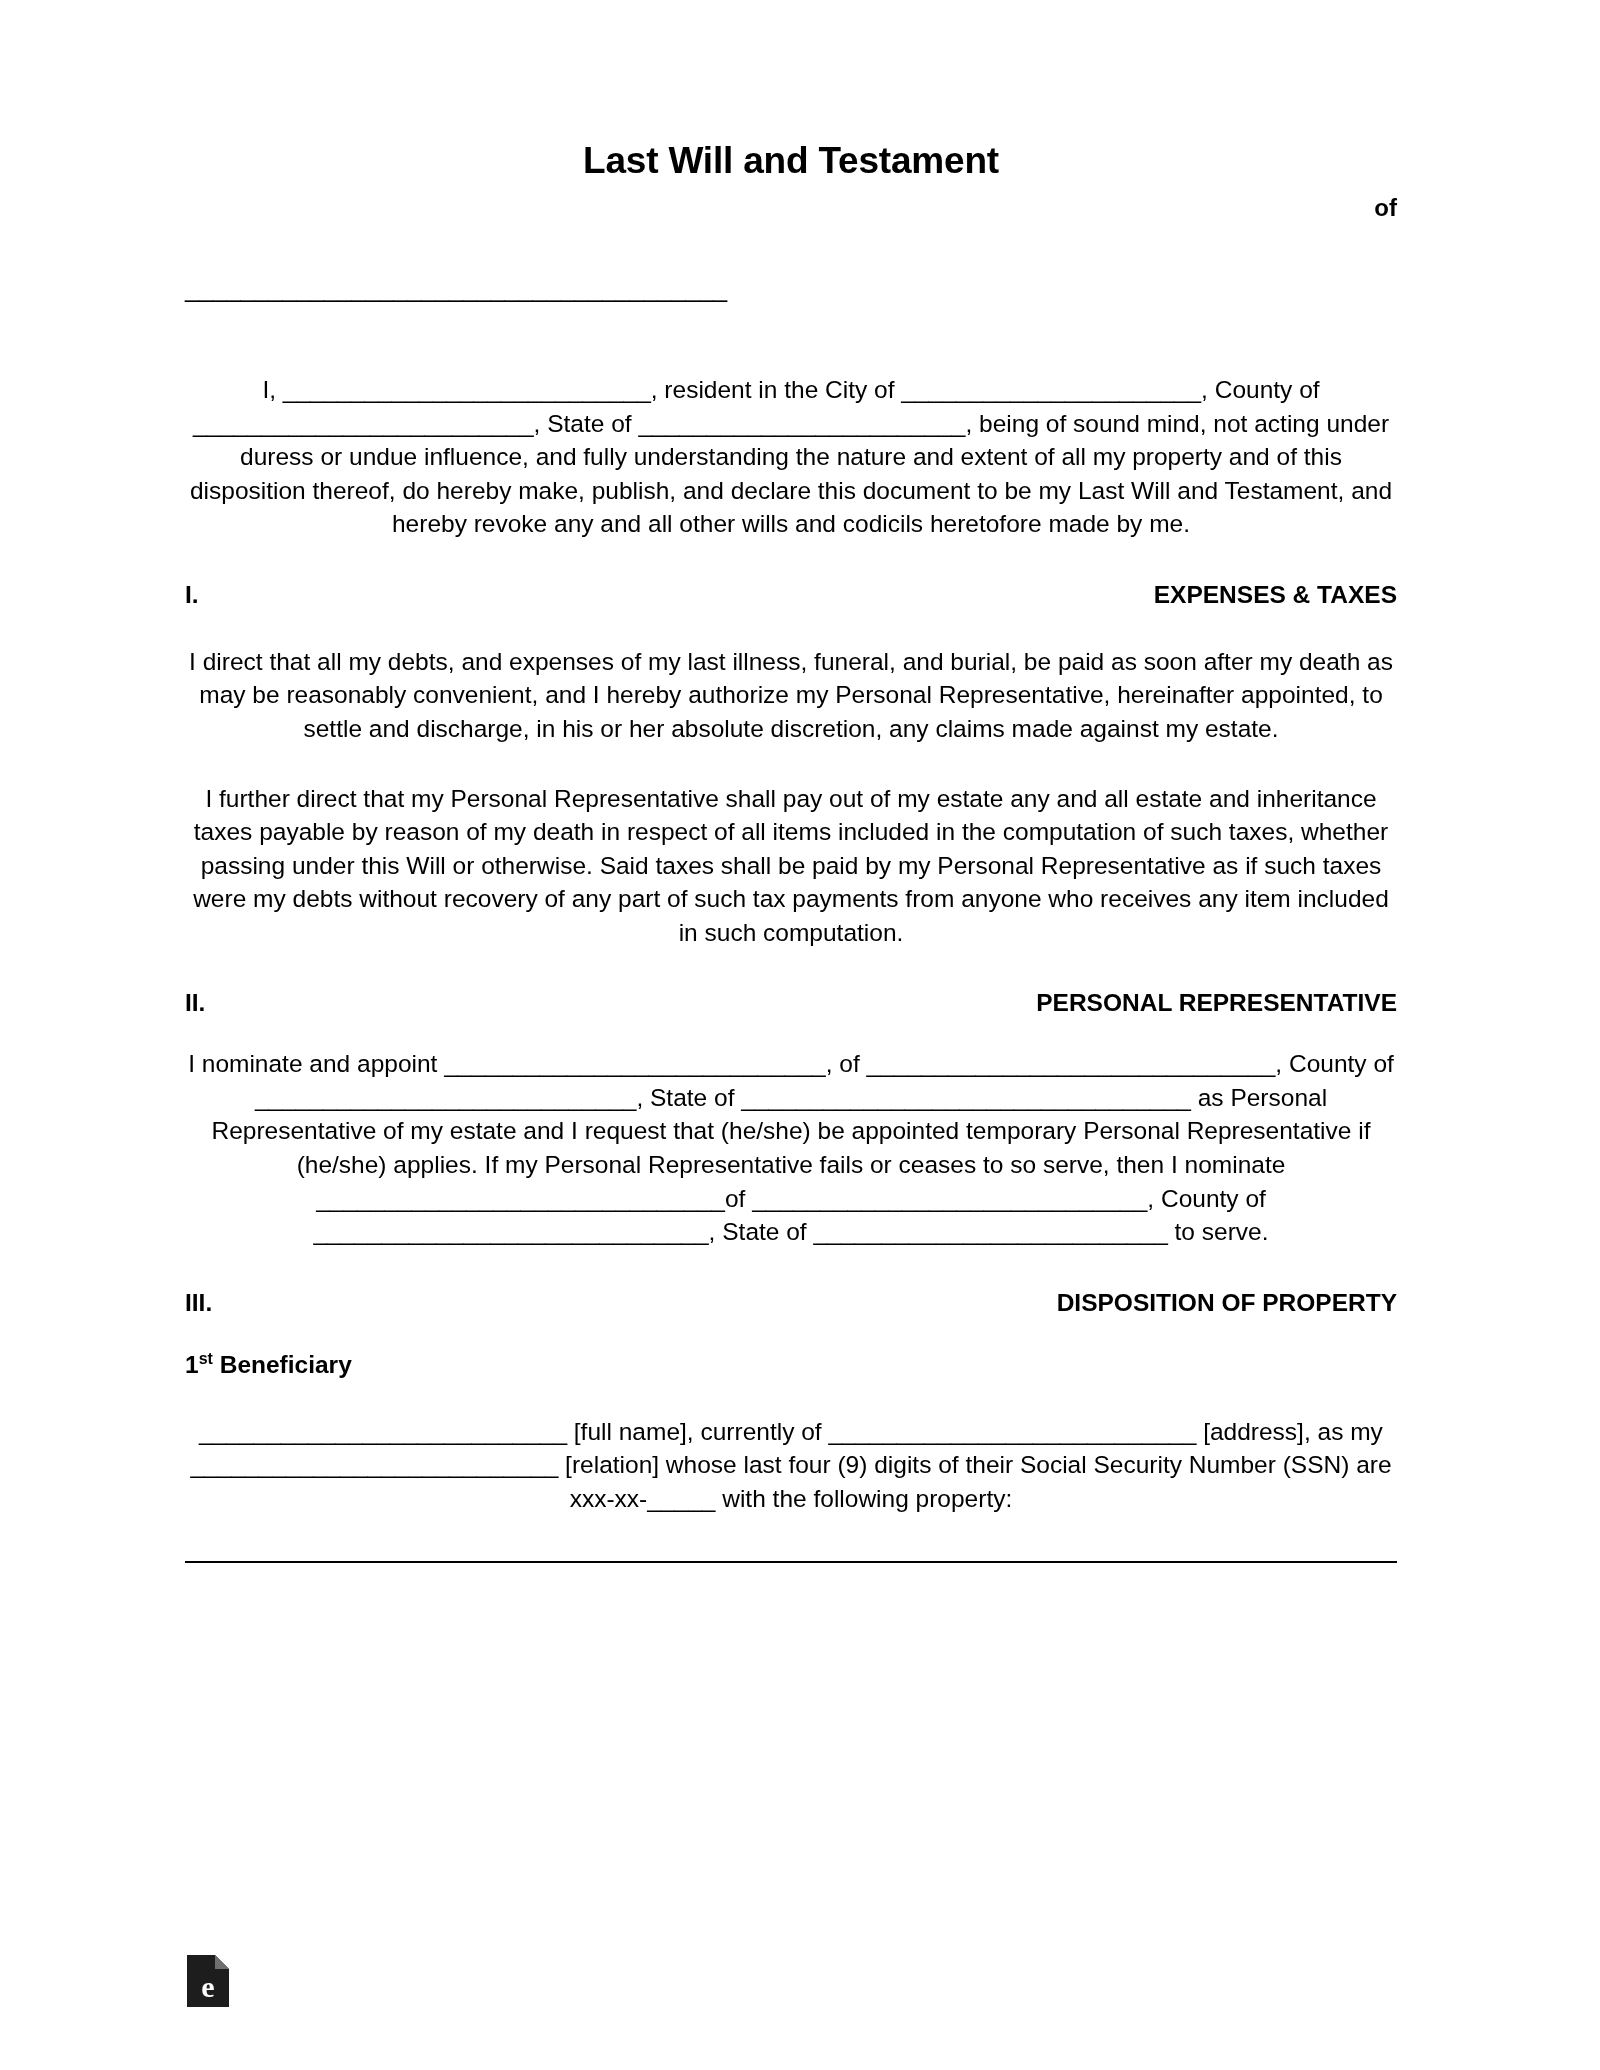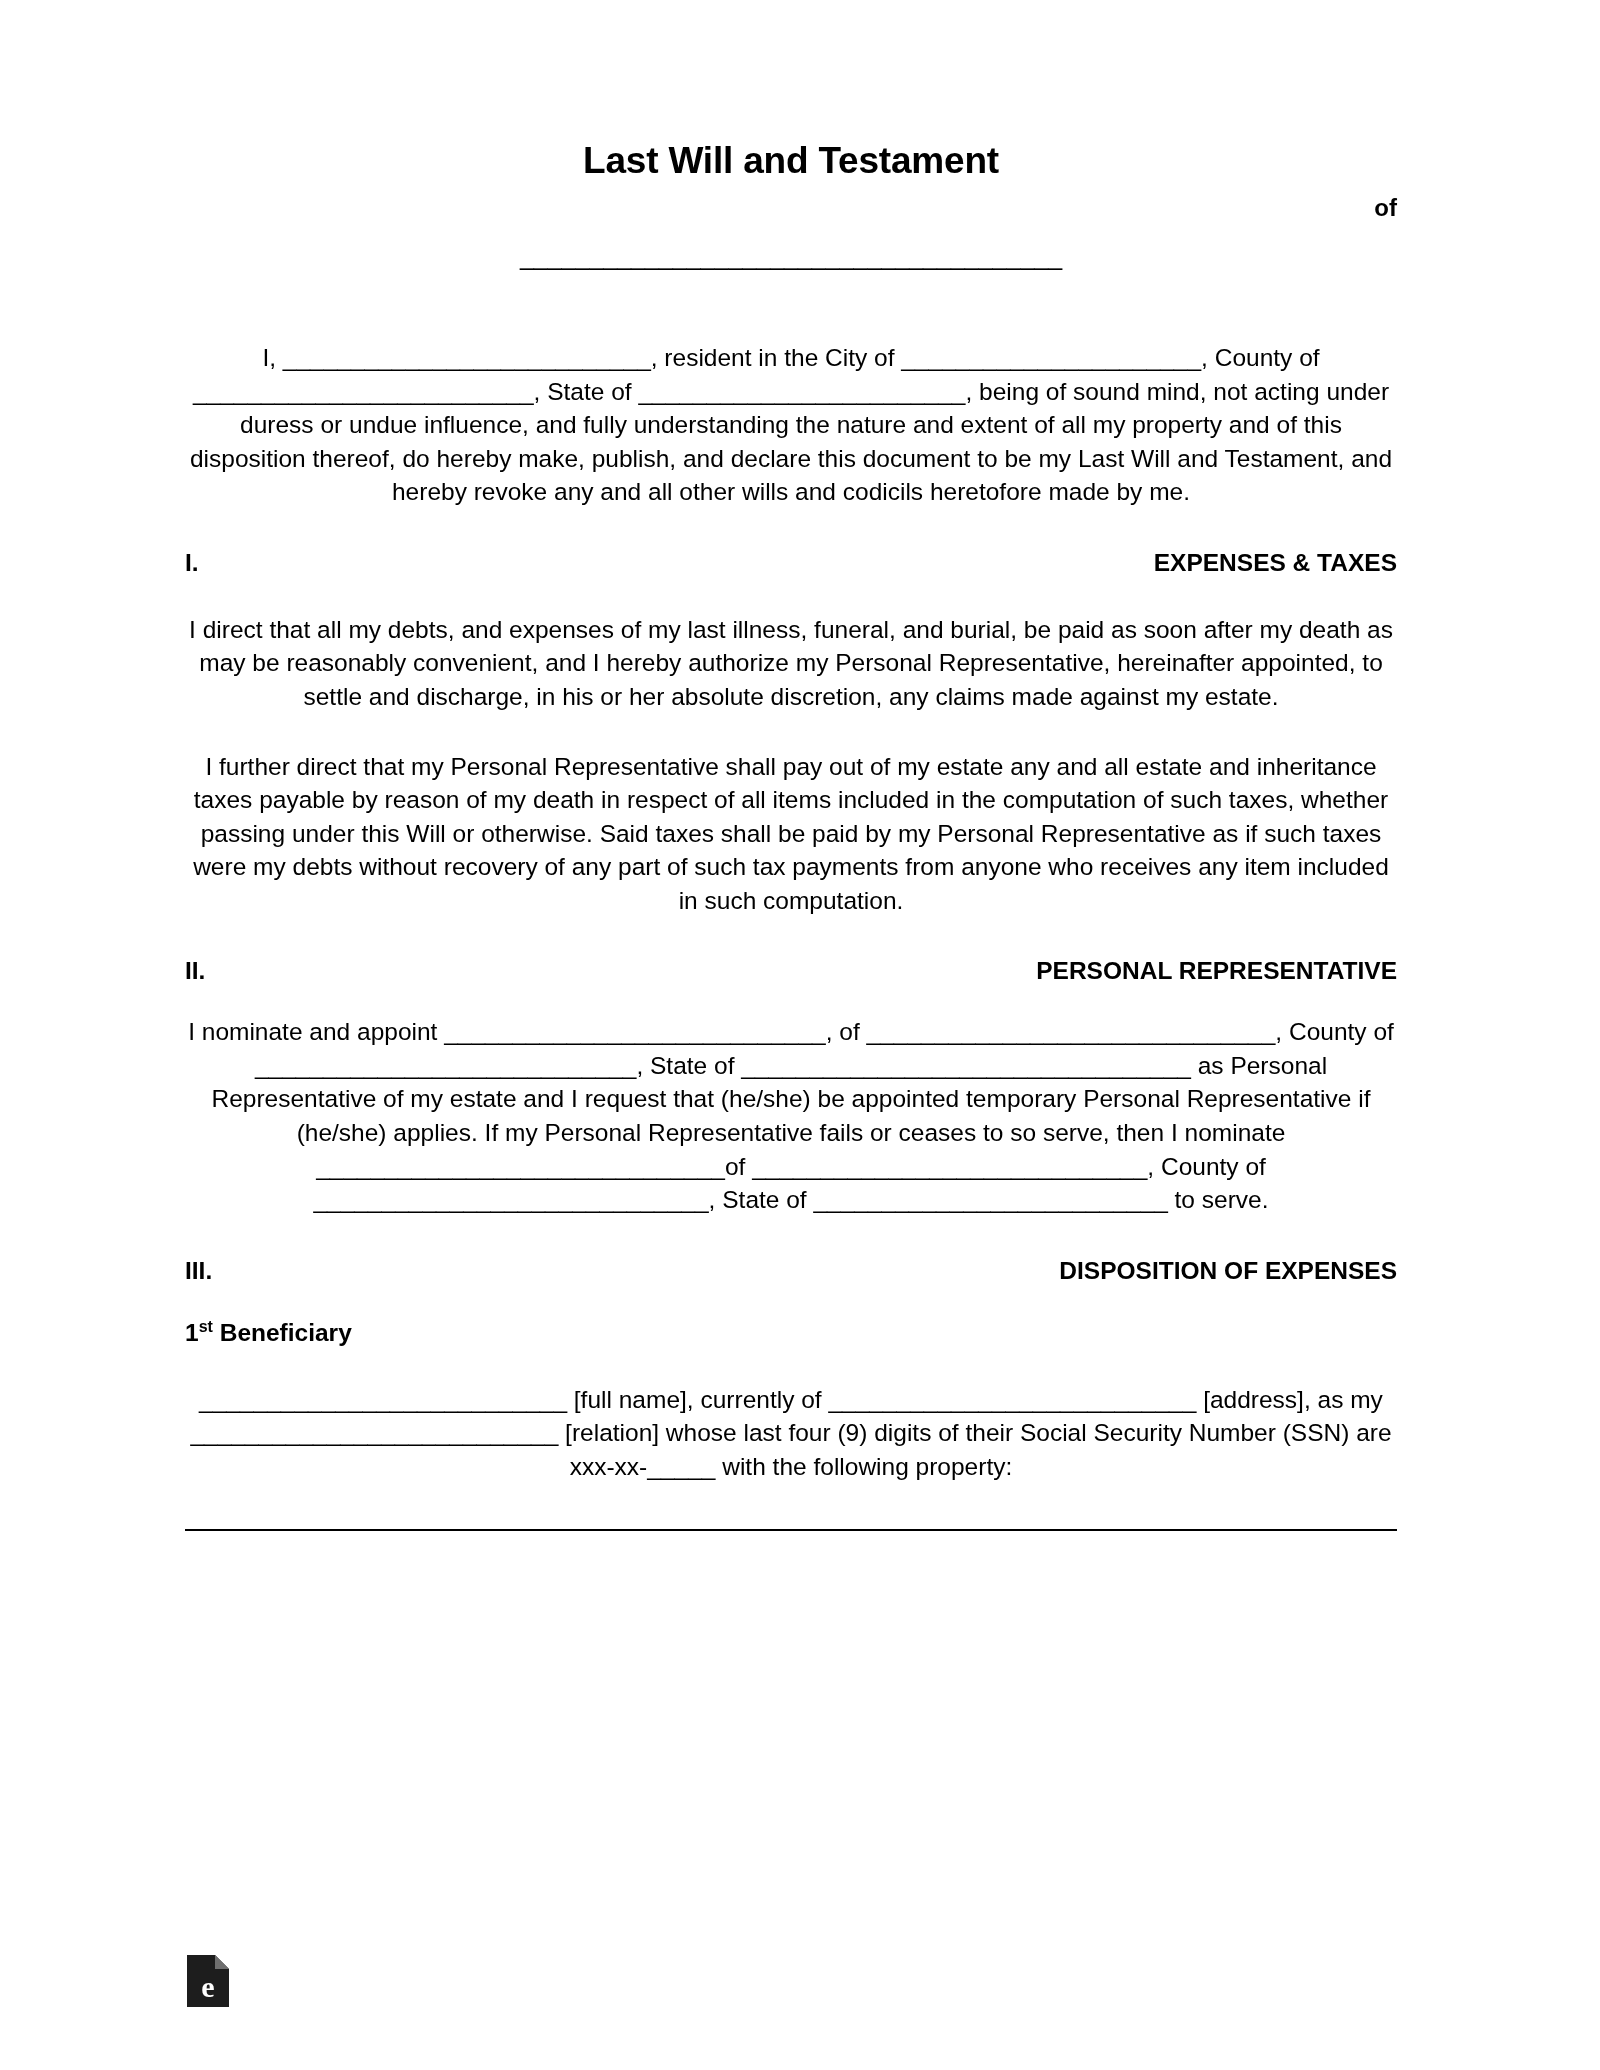--- a/index.html
+++ b/index.html
@@ -36,22 +36,22 @@
     margin-top: 140px;
     letter-spacing: -0.2px;
   }
   .doc-subtitle {
     text-align: right;
     font-size: 24px;
     font-weight: bold;
     margin-top: 12px;
   }
   .name-line-wrap {
-    text-align: center;
-    margin-top: 20px;
+    text-align: left;
+    margin-top: 52px;
   }
   .name-line {
     display: inline-block;
     font-size: 25px;
     letter-spacing: 0px;
     color: #000;
   }
   .body-text {
     font-size: 24.5px;
     line-height: 1.37;
@@ -128,21 +128,21 @@
     <p class="body-text para">I further direct that my Personal Representative shall pay out of my estate any and all estate and inheritance taxes payable by reason of my death in respect of all items included in the computation of such taxes, whether passing under this Will or otherwise. Said taxes shall be paid by my Personal Representative as if such taxes were my debts without recovery of any part of such tax payments from anyone who receives any item included in such computation.</p>
 
     <div class="section-head">
       <span class="section-num">II.</span>
       <span class="section-title">PERSONAL REPRESENTATIVE</span>
     </div>
     <p class="body-text small-space">I nominate and appoint ____________________________, of ______________________________, County of ____________________________, State of _________________________________ as Personal Representative of my estate and I request that (he/she) be appointed temporary Personal Representative if (he/she) applies. If my Personal Representative fails or ceases to so serve, then I nominate ______________________________of _____________________________, County of _____________________________, State of __________________________ to serve.</p>
 
     <div class="section-head">
       <span class="section-num">III.</span>
-      <span class="section-title">DISPOSITION OF EXPENSES</span>
+      <span class="section-title">DISPOSITION OF PROPERTY</span>
     </div>
 
     <div class="beneficiary-head">
       <span>1</span><span class="sup">st</span><span> Beneficiary</span>
     </div>
 
     <p class="body-text para">___________________________ [full name], currently of ___________________________ [address], as my ___________________________ [relation] whose last four (9) digits of their Social Security Number (SSN) are xxx-xx-_____ with the following property:</p>
 
     <hr class="hr-rule">
   </div>

